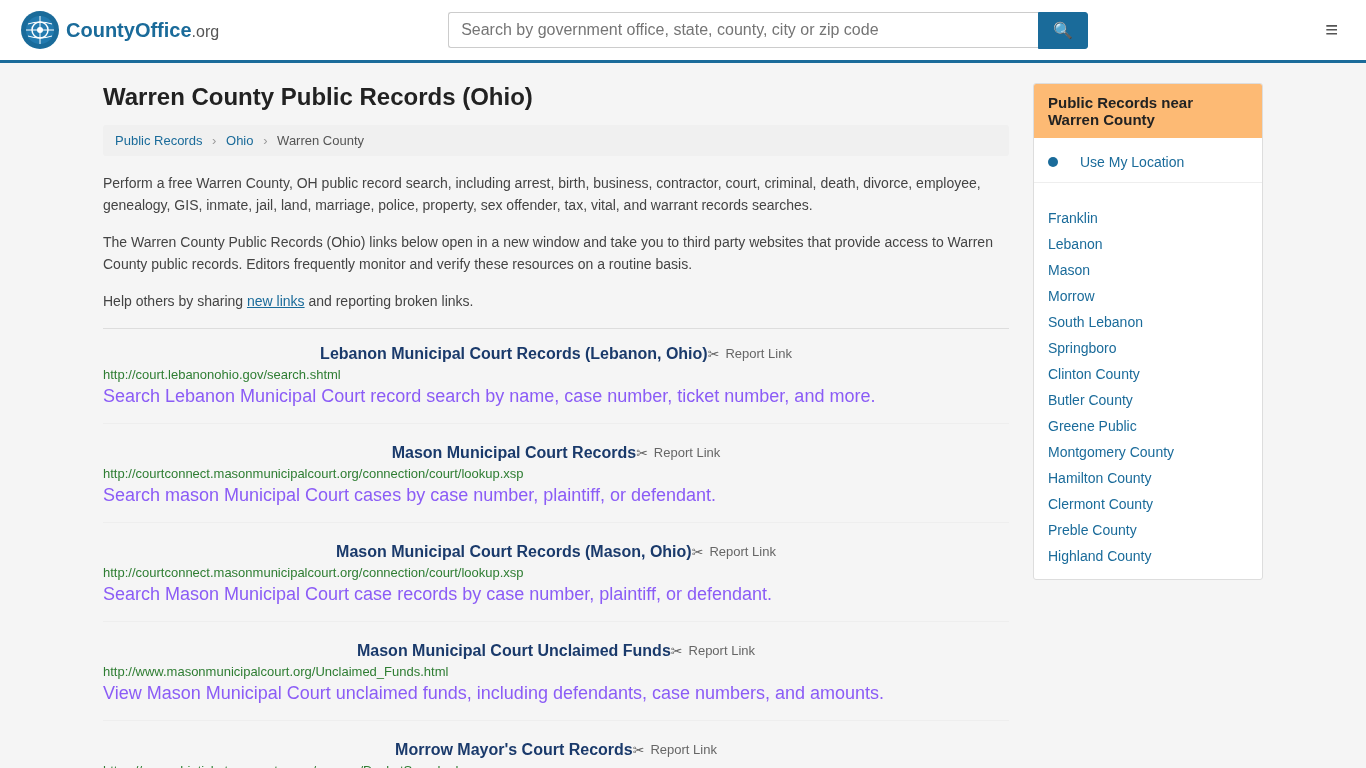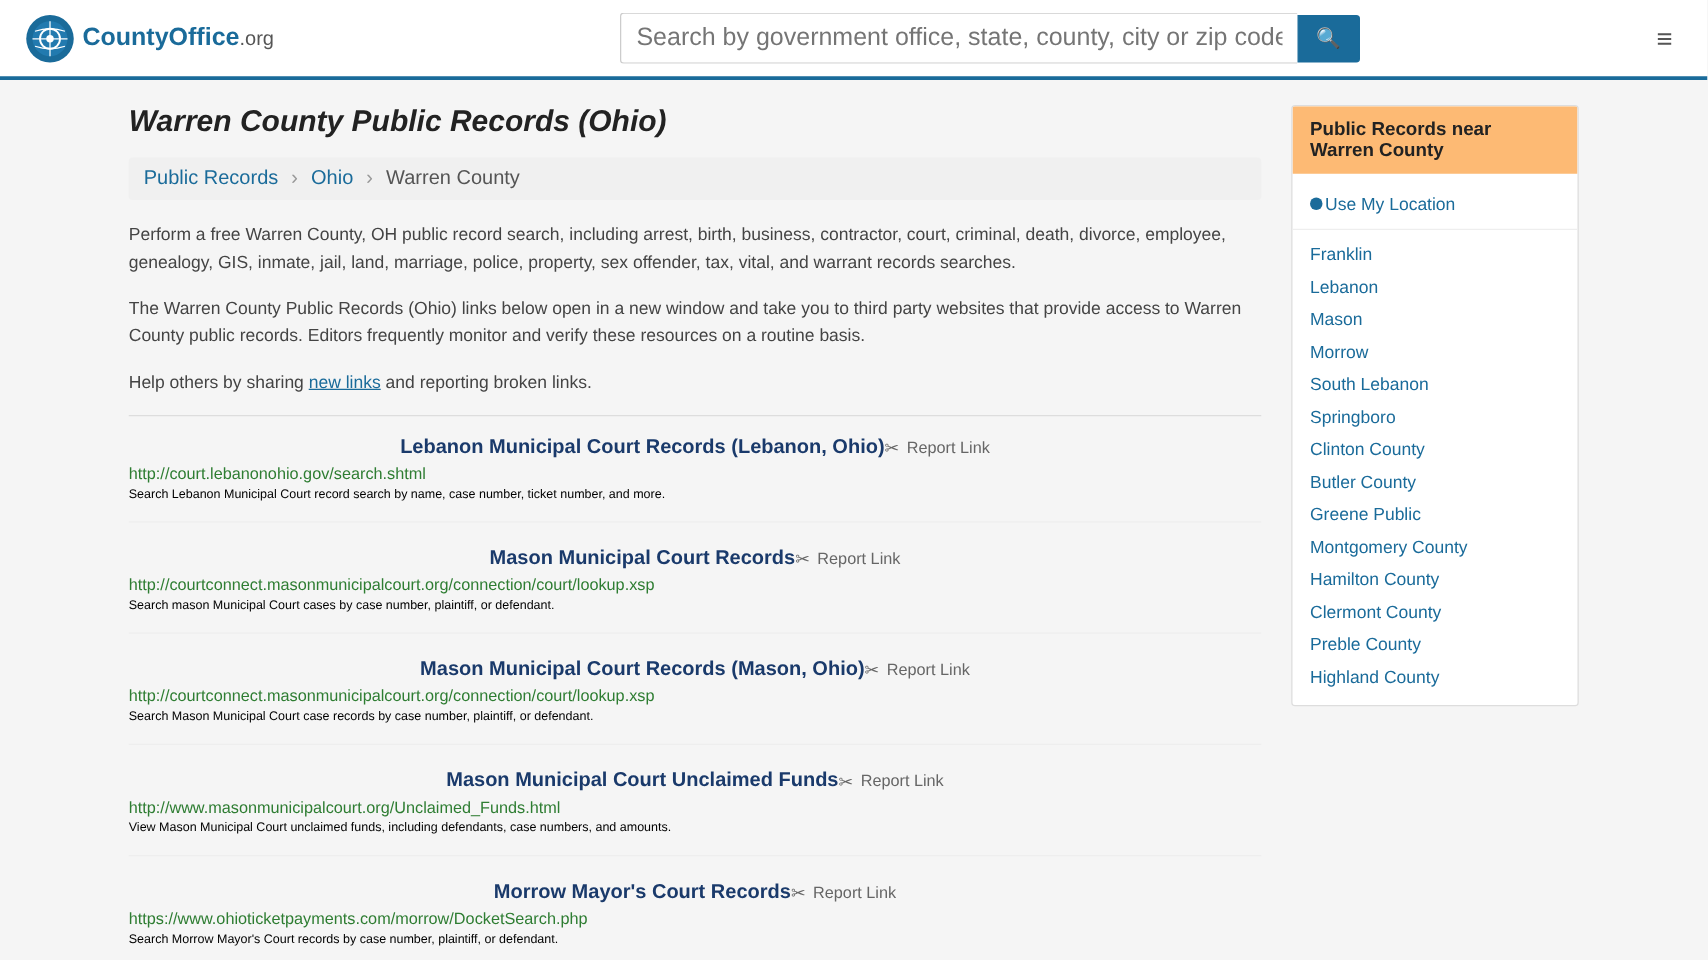--- a/index.html
+++ b/index.html
@@ -28,24 +28,23 @@
       align-items: center;
       flex: 1;
       max-width: 640px;
       margin: 0 20px;
     }
     .search-input {
       flex: 1;
       padding: 8px 12px;
       border: 1px solid #ccc;
       border-right: none;
-      font-size: 20px;
+      font-size: 16px;
       outline: none;
       border-radius: 3px 0 0 3px;
-      margin-left: 48px;
     }
     .search-btn {
       background: #1a6b9a;
       border: 1px solid #1a6b9a;
       color: #fff;
       padding: 8px 14px;
       cursor: pointer;
       border-radius: 0 3px 3px 0;
       font-size: 16px;
     }
@@ -70,29 +69,28 @@
     
     .content {
       flex: 1;
     }
 
     .page-title {
       font-size: 24px;
       font-weight: bold;
       color: #222;
       margin-bottom: 14px;
-      font-style: italic;
     }
 
     .breadcrumb {
       background: #f0f0f0;
       padding: 8px 12px;
       border-radius: 3px;
       margin-bottom: 16px;
-      font-size: 16px;
+      font-size: 13px;
       color: #555;
     }
     .breadcrumb a {
       color: #1a6b9a;
       text-decoration: none;
     }
     .breadcrumb-sep { margin: 0 6px; color: #999; }
 
     .description {
       font-size: 14px;
@@ -140,22 +138,22 @@
     }
     .report-icon {
       font-size: 14px;
     }
     .record-url {
       color: #2e7d32;
       font-size: 13px;
       margin-bottom: 4px;
     }
     .record-desc {
-      font-size: 10px;
-      color: #000000;
+      font-size: 18px;
+      color: #8b5cf6;
     }
 
     
     .sidebar {
       width: 230px;
       flex-shrink: 0;
     }
 
     .sidebar-box {
       background: #fff;
@@ -169,27 +167,27 @@
       font-weight: bold;
       font-size: 15px;
       color: #222;
     }
     .sidebar-content {
       padding: 10px 0;
     }
     .sidebar-location {
       display: flex;
       align-items: center;
-      gap: 2px;
+      gap: 22px;
       padding: 6px 14px 12px;
       color: #1a6b9a;
       cursor: pointer;
       font-size: 14px;
       border-bottom: 1px solid #eee;
-      margin-bottom: 6px;
+      margin-bottom: 22px;
     }
     .location-dot {
       width: 10px;
       height: 10px;
       background: #1a6b9a;
       border-radius: 50%;
       flex-shrink: 0;
     }
     .sidebar-link {
       display: block;

